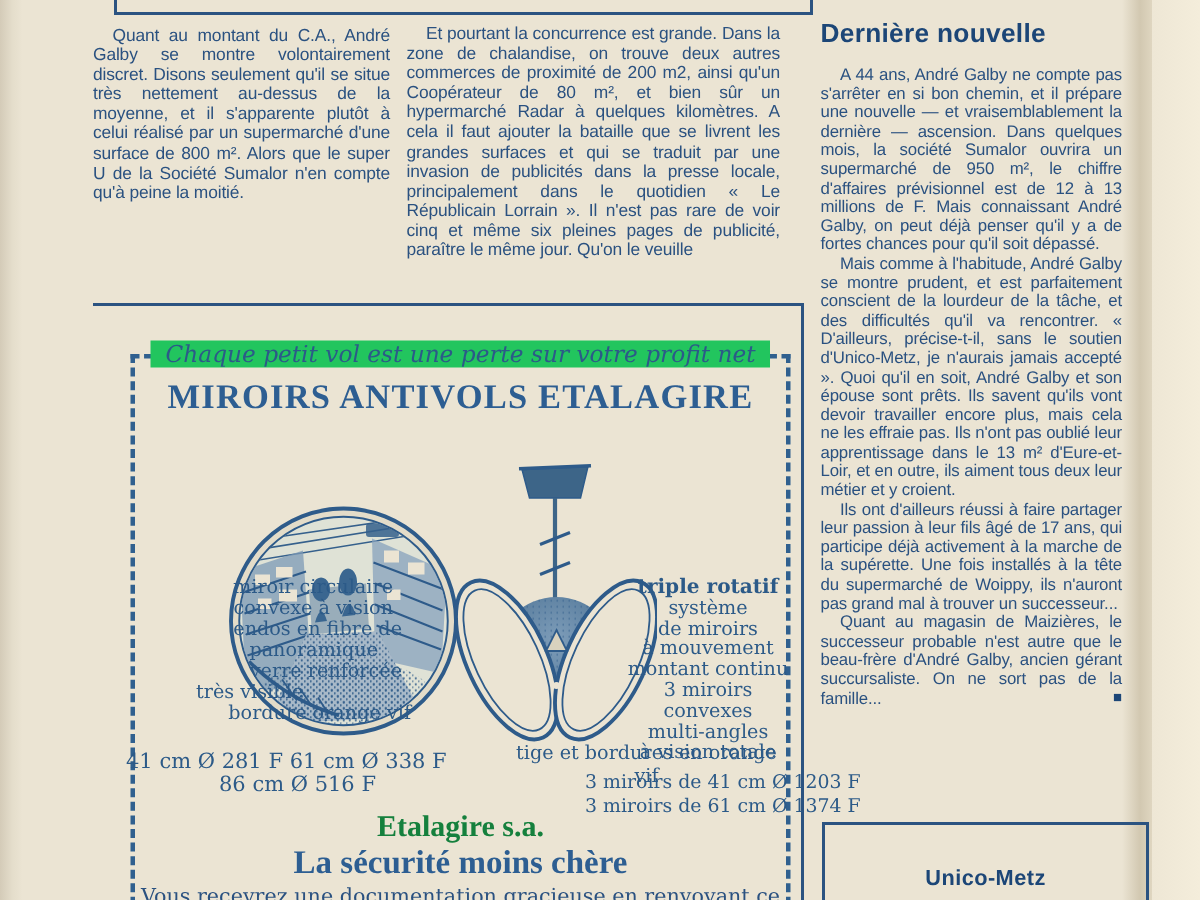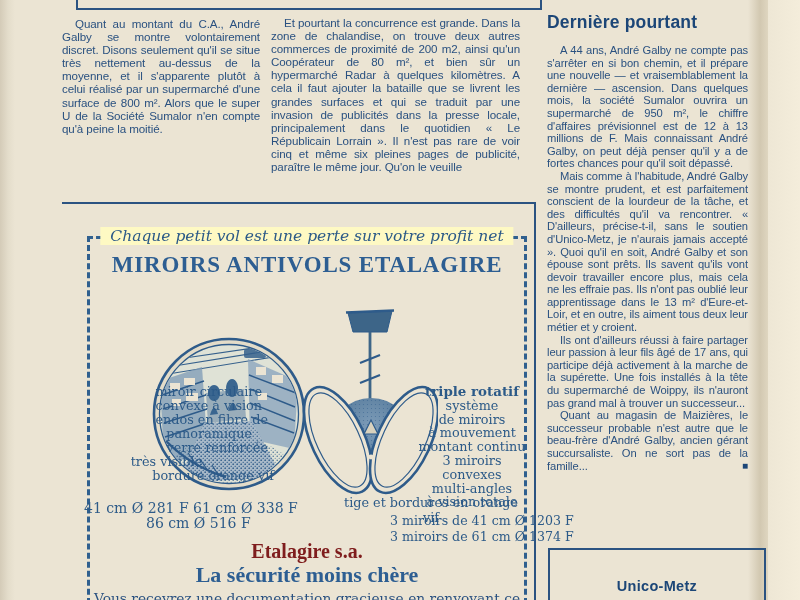--- a/index.html
+++ b/index.html
@@ -34,42 +34,42 @@
   .col-right h2{margin:0 0 11px 0;font-size:17.5px;font-weight:bold;
     color:#1C4677;letter-spacing:0.2px;text-indent:0;}
   .gap-lg{margin-top:16px;} .gap-md{margin-top:12px;} .gap-sm{margin-top:13px;}
   .end-marker{float:right;font-size:10px;line-height:12.6px;color:#1C4677;}
 
   
   .adbox{position:absolute;left:87px;top:236px;width:434px;height:380px;
     border:3px dashed #30608F;color:#2C5A88;
     font-family:"DejaVu Serif",serif;}
   .ad-slogan{position:absolute;top:-12px;left:50%;transform:translateX(-50%);
-    background:#fef9c3;padding:0 10px;white-space:nowrap;
+    background:#22c55e;padding:0 10px;white-space:nowrap;
     font-style:italic;font-size:15.5px;color:#2C5A88;}
   .ad-title{position:absolute;top:13px;left:0;width:100%;text-align:center;
     font-family:"Liberation Serif",serif;font-weight:bold;font-size:23px;
     letter-spacing:0.8px;color:#2D5E92;}
   .mirror-svg{position:absolute;left:58px;top:84px;}
   .trefoil-svg{position:absolute;left:208px;top:68px;}
   .left-labels{position:absolute;left:-2px;top:146px;width:186px;
     text-align:right;font-size:12.8px;line-height:14.0px;}
   .left-labels .lbl-name{font-weight:bold;font-size:13.2px;}
   .left-prices{position:absolute;left:-6px;top:262px;width:168px;
     font-size:14px;line-height:15px;white-space:nowrap;}
   .left-prices .pl2{padding-left:62px;}
   .right-labels{position:absolute;left:325px;top:146px;width:114px;
     text-align:center;font-size:12.8px;line-height:13.8px;}
   .right-labels .lbl-name{font-weight:bold;font-size:13.4px;}
   .tige-line{position:absolute;left:246px;top:256px;width:190px;
     text-align:center;font-size:12.8px;}
   .right-prices{position:absolute;left:300px;top:274px;width:140px;
     font-size:12.6px;line-height:15.5px;white-space:nowrap;}
   .ad-company{position:absolute;top:301px;left:0;width:100%;text-align:center;
-    font-family:"Liberation Serif",serif;font-weight:bold;font-size:20px;color:#7f1d1d;}
+    font-family:"Liberation Serif",serif;font-weight:bold;font-size:20px;color:#15803d;}
   .ad-tagline{position:absolute;top:323px;left:0;width:100%;text-align:center;
     font-family:"Liberation Serif",serif;font-weight:bold;font-size:22px;color:#2D5E92;}
   .ad-coupon{position:absolute;top:351px;left:0;width:100%;text-align:center;
     font-size:13.8px;color:#2A5180;}
 
   
   .unico-box{position:absolute;left:548px;top:548px;width:214px;height:70px;
     border:2.5px solid #2B5381;}
   .unico-box .unico-label{margin-top:28px;text-align:center;font-weight:bold;
     font-size:14.5px;letter-spacing:0.3px;color:#1C4677;}
@@ -89,21 +89,21 @@
 
   <div class="col col-left">
     <p>Quant au montant du C.A., André Galby se montre volontairement discret. Disons seulement qu'il se situe très nettement au-dessus de la moyenne, et il s'apparente plutôt à celui réalisé par un supermarché d'une surface de 800 m². Alors que le super U de la Société Sumalor n'en compte qu'à peine la moitié.</p>
   </div>
 
   <div class="col col-mid">
     <p>Et pourtant la concurrence est grande. Dans la zone de chalandise, on trouve deux autres commerces de proximité de 200 m2, ainsi qu'un Coopérateur de 80 m², et bien sûr un hypermarché Radar à quelques kilomètres. A cela il faut ajouter la bataille que se livrent les grandes surfaces et qui se traduit par une invasion de publicités dans la presse locale, principalement dans le quotidien « Le Républicain Lorrain ». Il n'est pas rare de voir cinq et même six pleines pages de publicité, paraître le même jour. Qu'on le veuille</p>
   </div>
 
   <div class="col col-right">
-    <h2>Dernière pourtant</h2>
+    <h2>Dernière nouvelle</h2>
     <p>A 44 ans, André Galby ne compte pas s'arrêter en si bon chemin, et il prépare une nouvelle — et vraisemblablement la dernière — ascension. Dans quelques mois, la société Sumalor ouvrira un supermarché de 950 m², le chiffre d'affaires prévisionnel est de 12 à 13 millions de F. Mais connaissant André Galby, on peut déjà penser qu'il y a de fortes chances pour qu'il soit dépassé.</p>
     <p class="gap-lg">Mais comme à l'habitude, André Galby se montre prudent, et est parfaitement conscient de la lourdeur de la tâche, et des difficultés qu'il va rencontrer. « D'ailleurs, précise-t-il, sans le soutien d'Unico-Metz, je n'aurais jamais accepté ». Quoi qu'il en soit, André Galby et son épouse sont prêts. Ils savent qu'ils vont devoir travailler encore plus, mais cela ne les effraie pas. Ils n'ont pas oublié leur apprentissage dans le 13 m² d'Eure-et-Loir, et en outre, ils aiment tous deux leur métier et y croient.</p>
     <p class="gap-md">Ils ont d'ailleurs réussi à faire partager leur passion à leur fils âgé de 17 ans, qui participe déjà activement à la marche de la supérette. Une fois installés à la tête du supermarché de Woippy, ils n'auront pas grand mal à trouver un successeur...</p>
     <p class="gap-sm"><span>Quant au magasin de Maizières, le successeur probable n'est autre que le beau-frère d'André Galby, ancien gérant succursaliste. On ne sort pas de la famille...</span><span class="end-marker">■</span></p>
   </div>
 
   <div class="adbox">
     <div class="ad-slogan">Chaque petit vol est une perte sur votre profit net</div>
     <div class="ad-title">MIROIRS ANTIVOLS ETALAGIRE</div>
 

